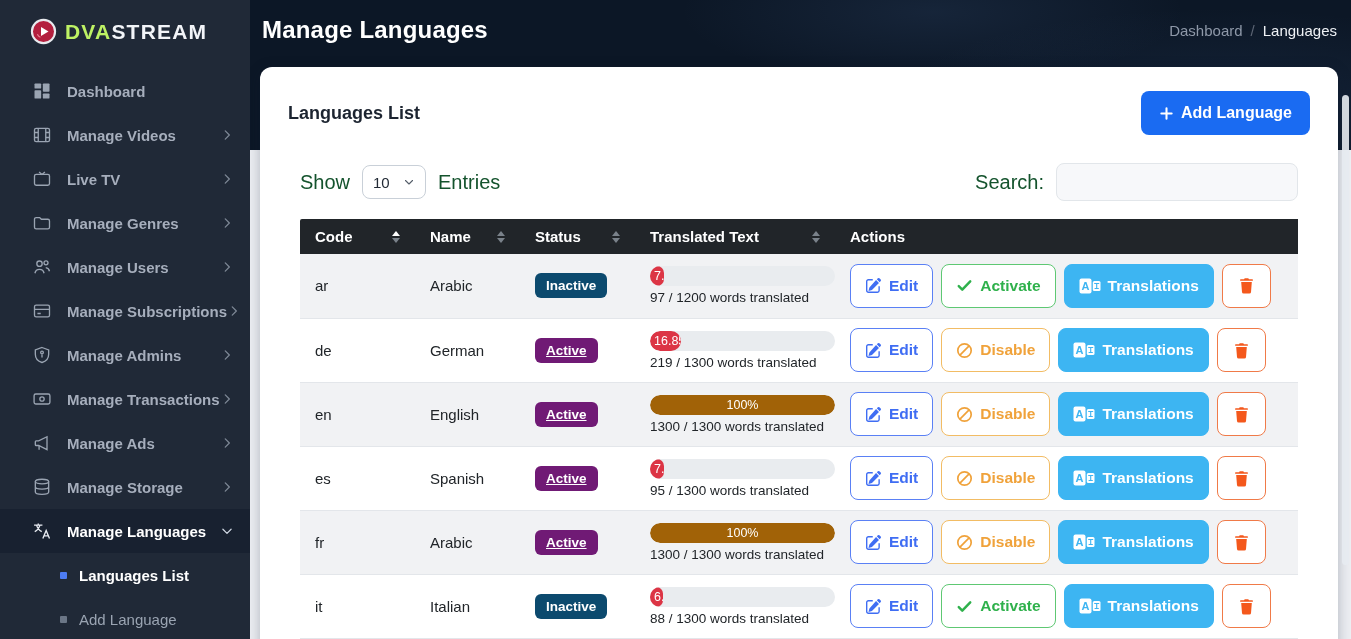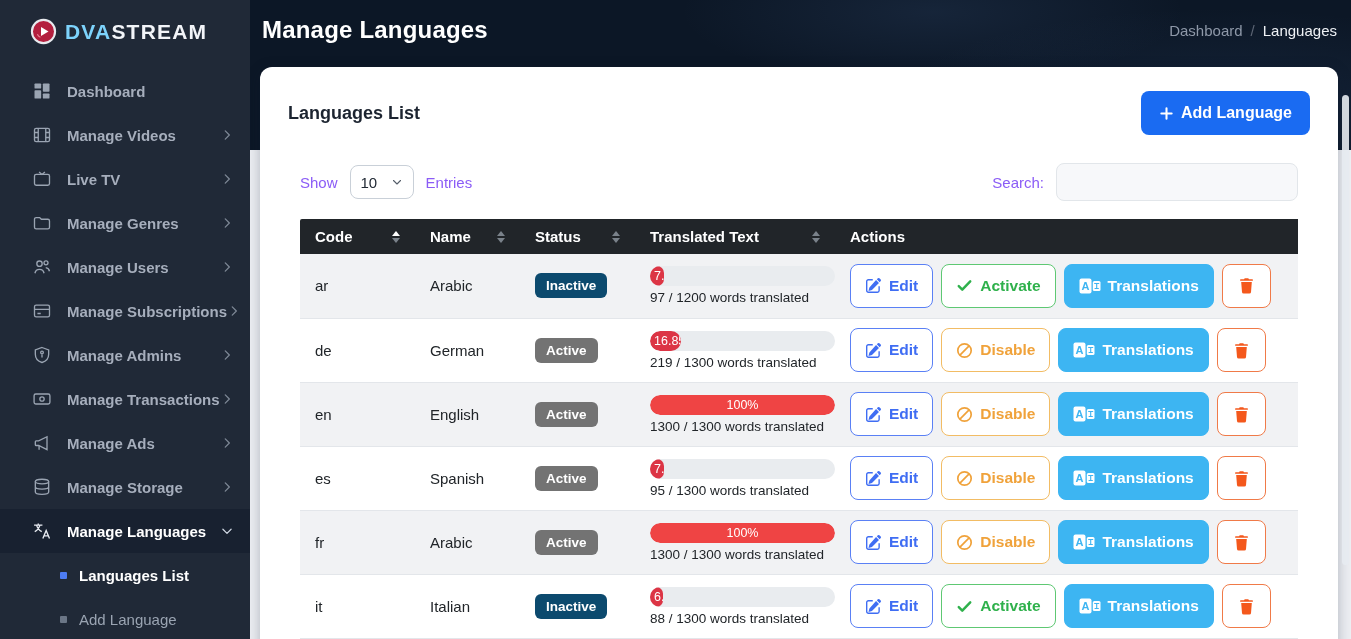--- a/index.html
+++ b/index.html
@@ -4,21 +4,21 @@
 <style>
   * { margin:0; padding:0; box-sizing:border-box; }
   html,body { width:1351px; height:639px; overflow:hidden; }
   body { font-family:"Liberation Sans", sans-serif; background:#edeff3; position:relative; }
 
   
   .sidebar { position:absolute; left:0; top:0; bottom:0; width:250px; background:#202937; z-index:5; }
   .logo { display:flex; align-items:center; gap:8px; padding:18px 0 16px 30px; }
   .logo-icon { width:27px; height:27px; display:inline-flex; }
   .logo-text { font-size:21px; font-weight:800; letter-spacing:1.2px; }
-  .logo-red { color:#7dd3fc; }
+  .logo-red { color:#bef264; }
   .logo-white { color:#f2f4f8; }
   .side-nav { padding-top:8px; }
   .side-item { display:flex; align-items:center; height:44px; padding:0 16px 0 32px; color:#a6aebc; cursor:pointer; text-decoration:none; }
   .side-item .s-icon { width:20px; height:20px; display:inline-flex; color:#9aa4b2; flex:0 0 20px; }
   .side-item .s-icon svg { width:20px; height:20px; }
   .side-item .s-label { margin-left:15px; font-size:15px; font-weight:600; flex:1; white-space:nowrap; }
   .side-item .s-chev { width:14px; height:14px; color:#7e8896; display:inline-flex; }
   .side-item .s-chev svg { width:14px; height:14px; }
   .side-item .s-chev.down svg { transform:rotate(90deg); }
   .side-item.active { background:#182130; color:#ffffff; }
@@ -50,21 +50,21 @@
   .card-title { font-size:18px; font-weight:700; color:#1c2430; }
   .btn-add { display:inline-flex; align-items:center; gap:7px; background:#1a6bf2; color:#fff; border:none;
              border-radius:8px; padding:0 18px; height:44px; font-size:16px; font-weight:700; cursor:pointer;
              font-family:inherit; }
   .btn-add .b-icon { width:15px; height:15px; display:inline-flex; }
   .btn-add .b-icon svg { width:15px; height:15px; }
 
   
   .controls { display:flex; justify-content:space-between; align-items:center; margin-top:28px; padding:0 12px; }
   .ctrl-left, .ctrl-right { display:flex; align-items:center; gap:12px; }
-  .ctrl-label { font-size:15px; color:#8b5cf6; }
+  .ctrl-label { font-size:20px; color:#14532d; }
   .select { display:inline-flex; align-items:center; justify-content:space-between; width:64px; height:34px;
             border:1px solid #c9d0d8; border-radius:8px; padding:0 10px; font-size:15px; color:#222a35; cursor:pointer; background:#fff; }
   .select .sel-chev { width:12px; height:12px; display:inline-flex; color:#555e6a; }
   .select .sel-chev svg { width:12px; height:12px; transform:rotate(90deg); }
   .search-input { width:242px; height:38px; background:#f7f8fa; border:1px solid #e2e6ea; border-radius:8px;
                   padding:0 12px; font-size:15px; color:#222a35; outline:none; font-family:inherit; }
 
   
   .table-wrap { margin-top:18px; padding:0 12px; }
   table { width:100%; border-collapse:collapse; }
@@ -77,28 +77,28 @@
   .sort-icon .tri-up { width:0; height:0; border-left:4px solid transparent; border-right:4px solid transparent; border-bottom:5px solid #7a828a; }
   .sort-icon .tri-down { width:0; height:0; border-left:4px solid transparent; border-right:4px solid transparent; border-top:5px solid #7a828a; }
   .sort-icon.asc .tri-up { border-bottom-color:#ffffff; }
   tbody td { border-bottom:1px solid #e3e6ea; font-size:15px; color:#212529; height:64px; vertical-align:middle; padding:8px 8px 8px 0; }
   tbody td:first-child { padding-left:15px; }
   tbody tr:nth-child(odd) { background:#f1f2f4; }
   tbody tr:nth-child(even) { background:#ffffff; }
 
   .badge { display:inline-block; padding:5px 11px; border-radius:6px; color:#fff; font-size:13.5px; font-weight:700; }
   .badge.inactive { background:#0c4a6e; }
-  .badge.active { background:#737373; }
+  .badge.active { background:#701a75;text-decoration:underline; }
 
   .progress { width:185px; }
   .track { height:20px; background:#e9ecef; border-radius:10px; overflow:hidden; }
   .fill { height:100%; border-radius:10px; color:#fff; font-size:12.5px; line-height:20px; padding-left:4px;
           white-space:nowrap; overflow:hidden; }
   .fill.red { background:#dc3545; }
-  .fill.green { background:#ef4444; }
+  .fill.green { background:#a16207; }
   .fill.full { text-align:center; padding-left:0; }
   .words { font-size:13.5px; color:#212529; margin-top:4px; white-space:nowrap; }
 
   .actions { display:flex; align-items:center; gap:8px; }
   .btn { display:inline-flex; align-items:center; gap:7px; height:44px; padding:0 14px; border-radius:8px;
          font-size:15.5px; font-weight:600; background:#fff; border:1px solid; cursor:pointer; font-family:inherit; white-space:nowrap; }
   .btn .b-icon { display:inline-flex; }
   .btn .b-icon svg { width:17px; height:17px; }
   .btn-edit { color:#3f6df3; border-color:#5a80f5; }
   .btn-activate { color:#2fb14c; border-color:#5ec873; }

